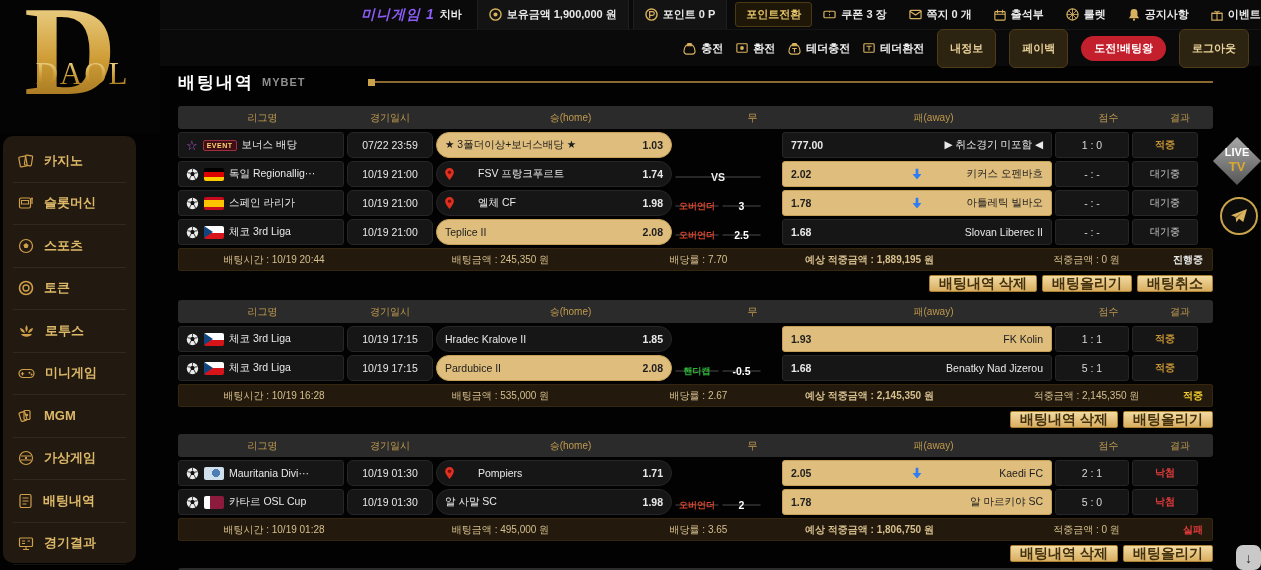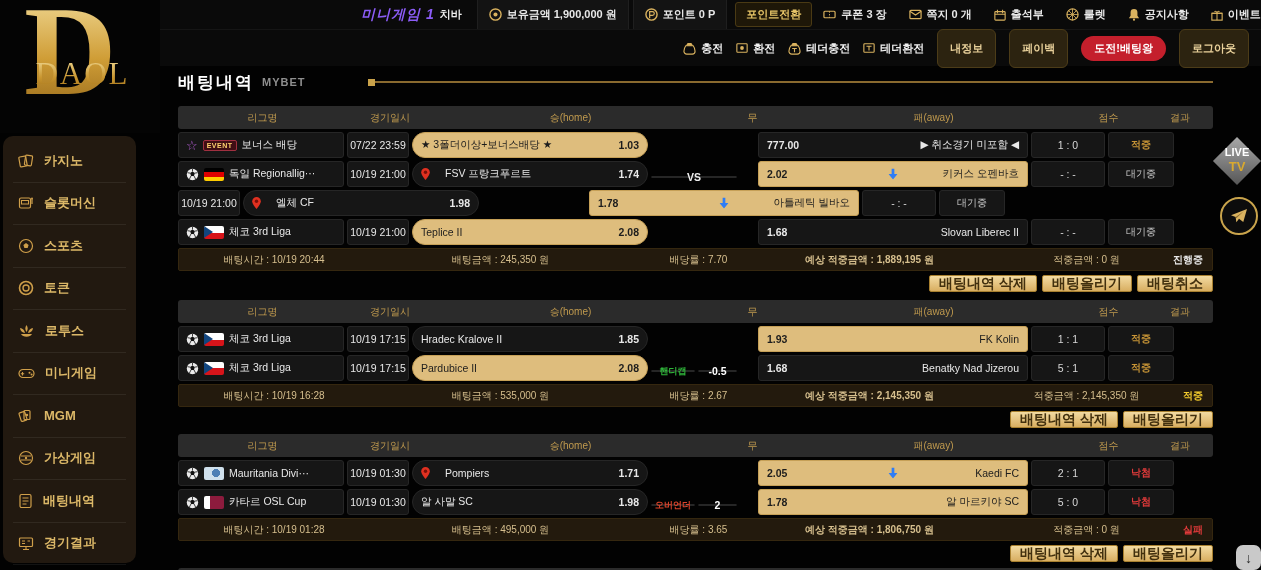--- a/index.html
+++ b/index.html
@@ -56,22 +56,22 @@
          align-items:center;font-size:10px;color:#c09a4e;}
   .thead.mt8{margin-top:8px;} .thead.mt6{margin-top:6px;}
   .th{text-align:center;}
   .th1{width:169px;}.th2{width:86px;}.th3{width:275px;}.th4{width:89px;}.th5{width:273px;}.th6{width:77px;}.th7{width:66px;}
 
   .brow{display:flex;gap:3px;height:26px;margin-top:3px;font-size:10.5px;}
   .cell{background:#161616;border:1px solid #262626;border-radius:3px;display:flex;
         align-items:center;box-sizing:border-box;color:#e8e8e8;}
   .c-league{width:166px;padding-left:7px;gap:5px;}
   .lname{overflow:hidden;white-space:nowrap;}
-  .c-date{width:62px;justify-content:center;}
-  .c-home{width:236px;padding:0 8px;gap:15px;border-radius:13px;}
+  .c-date{width:86px;justify-content:center;border-radius:6px;}
+  .c-home{width:236px;padding:0 8px;gap:24px;border-radius:13px;}
   .c-home .team{flex:1;white-space:nowrap;overflow:hidden;}
   .mwrap{display:flex;gap:3px;width:104px;flex:none;margin-top:44px;}
   .mlab{width:44px;justify-content:center;font-size:9px;font-weight:bold;}
   .mval{width:39px;justify-content:center;font-weight:bold;color:#fff;}
   .vsbox{width:86px;justify-content:center;font-weight:bold;color:#eee;}
   .c-away{width:270px;padding:0 8px;position:relative;}
   .c-away .team{margin-left:auto;white-space:nowrap;}
   .c-score{width:74px;justify-content:center;color:#d8d8d8;}
   .c-result{width:66px;justify-content:center;font-weight:bold;font-size:10px;}
   .odds{font-weight:bold;}
@@ -380,20 +380,29 @@
         <span class="darr"><svg width="9" height="11" viewBox="0 0 10 12">
               <path d="M3.5 0h3v6H10L5 12 0 6h3.5z" fill="#2f7df6"></path>
             </svg></span>
         <span class="team">키커스 오펜바흐</span>
       </div>
       <div class="cell c-score">- : -</div>
       <div class="cell c-result res-wait">대기중</div>
     </div>
 
     <div class="brow">
+      <div class="cell c-league">
+        <svg width="13" height="13" viewBox="0 0 16 16">
+            <circle cx="8" cy="8" r="7" fill="#ececec"></circle>
+            <path d="M8 4.2l2.9 2.1-1.1 3.4H6.2L5.1 6.3z" fill="#111"></path>
+            <path d="M8 1.2v3M1.8 5.8l3.3.5M14.2 5.8l-3.3.5M4 14l2.2-4.3M12 14L9.8 9.7" stroke="#111" stroke-width="1" fill="none"></path>
+          </svg>
+        <span class="flag f-es"></span>
+        <span class="lname">스페인 라리가</span>
+      </div>
       <div class="cell c-date">10/19 21:00</div>
       <div class="cell c-home">
         <span class="pin"><svg width="9" height="12" viewBox="0 0 10 14">
               <path d="M5 0C2.2 0 0 2.2 0 5c0 3.7 5 9 5 9s5-5.3 5-9c0-2.8-2.2-5-5-5z" fill="#e03020"></path>
               <circle cx="5" cy="5" r="2" fill="#7a0f08"></circle>
             </svg></span>
         <span class="team">엘체 CF</span>
         <span class="odds">1.98</span>
       </div>
       <div class="mwrap">

